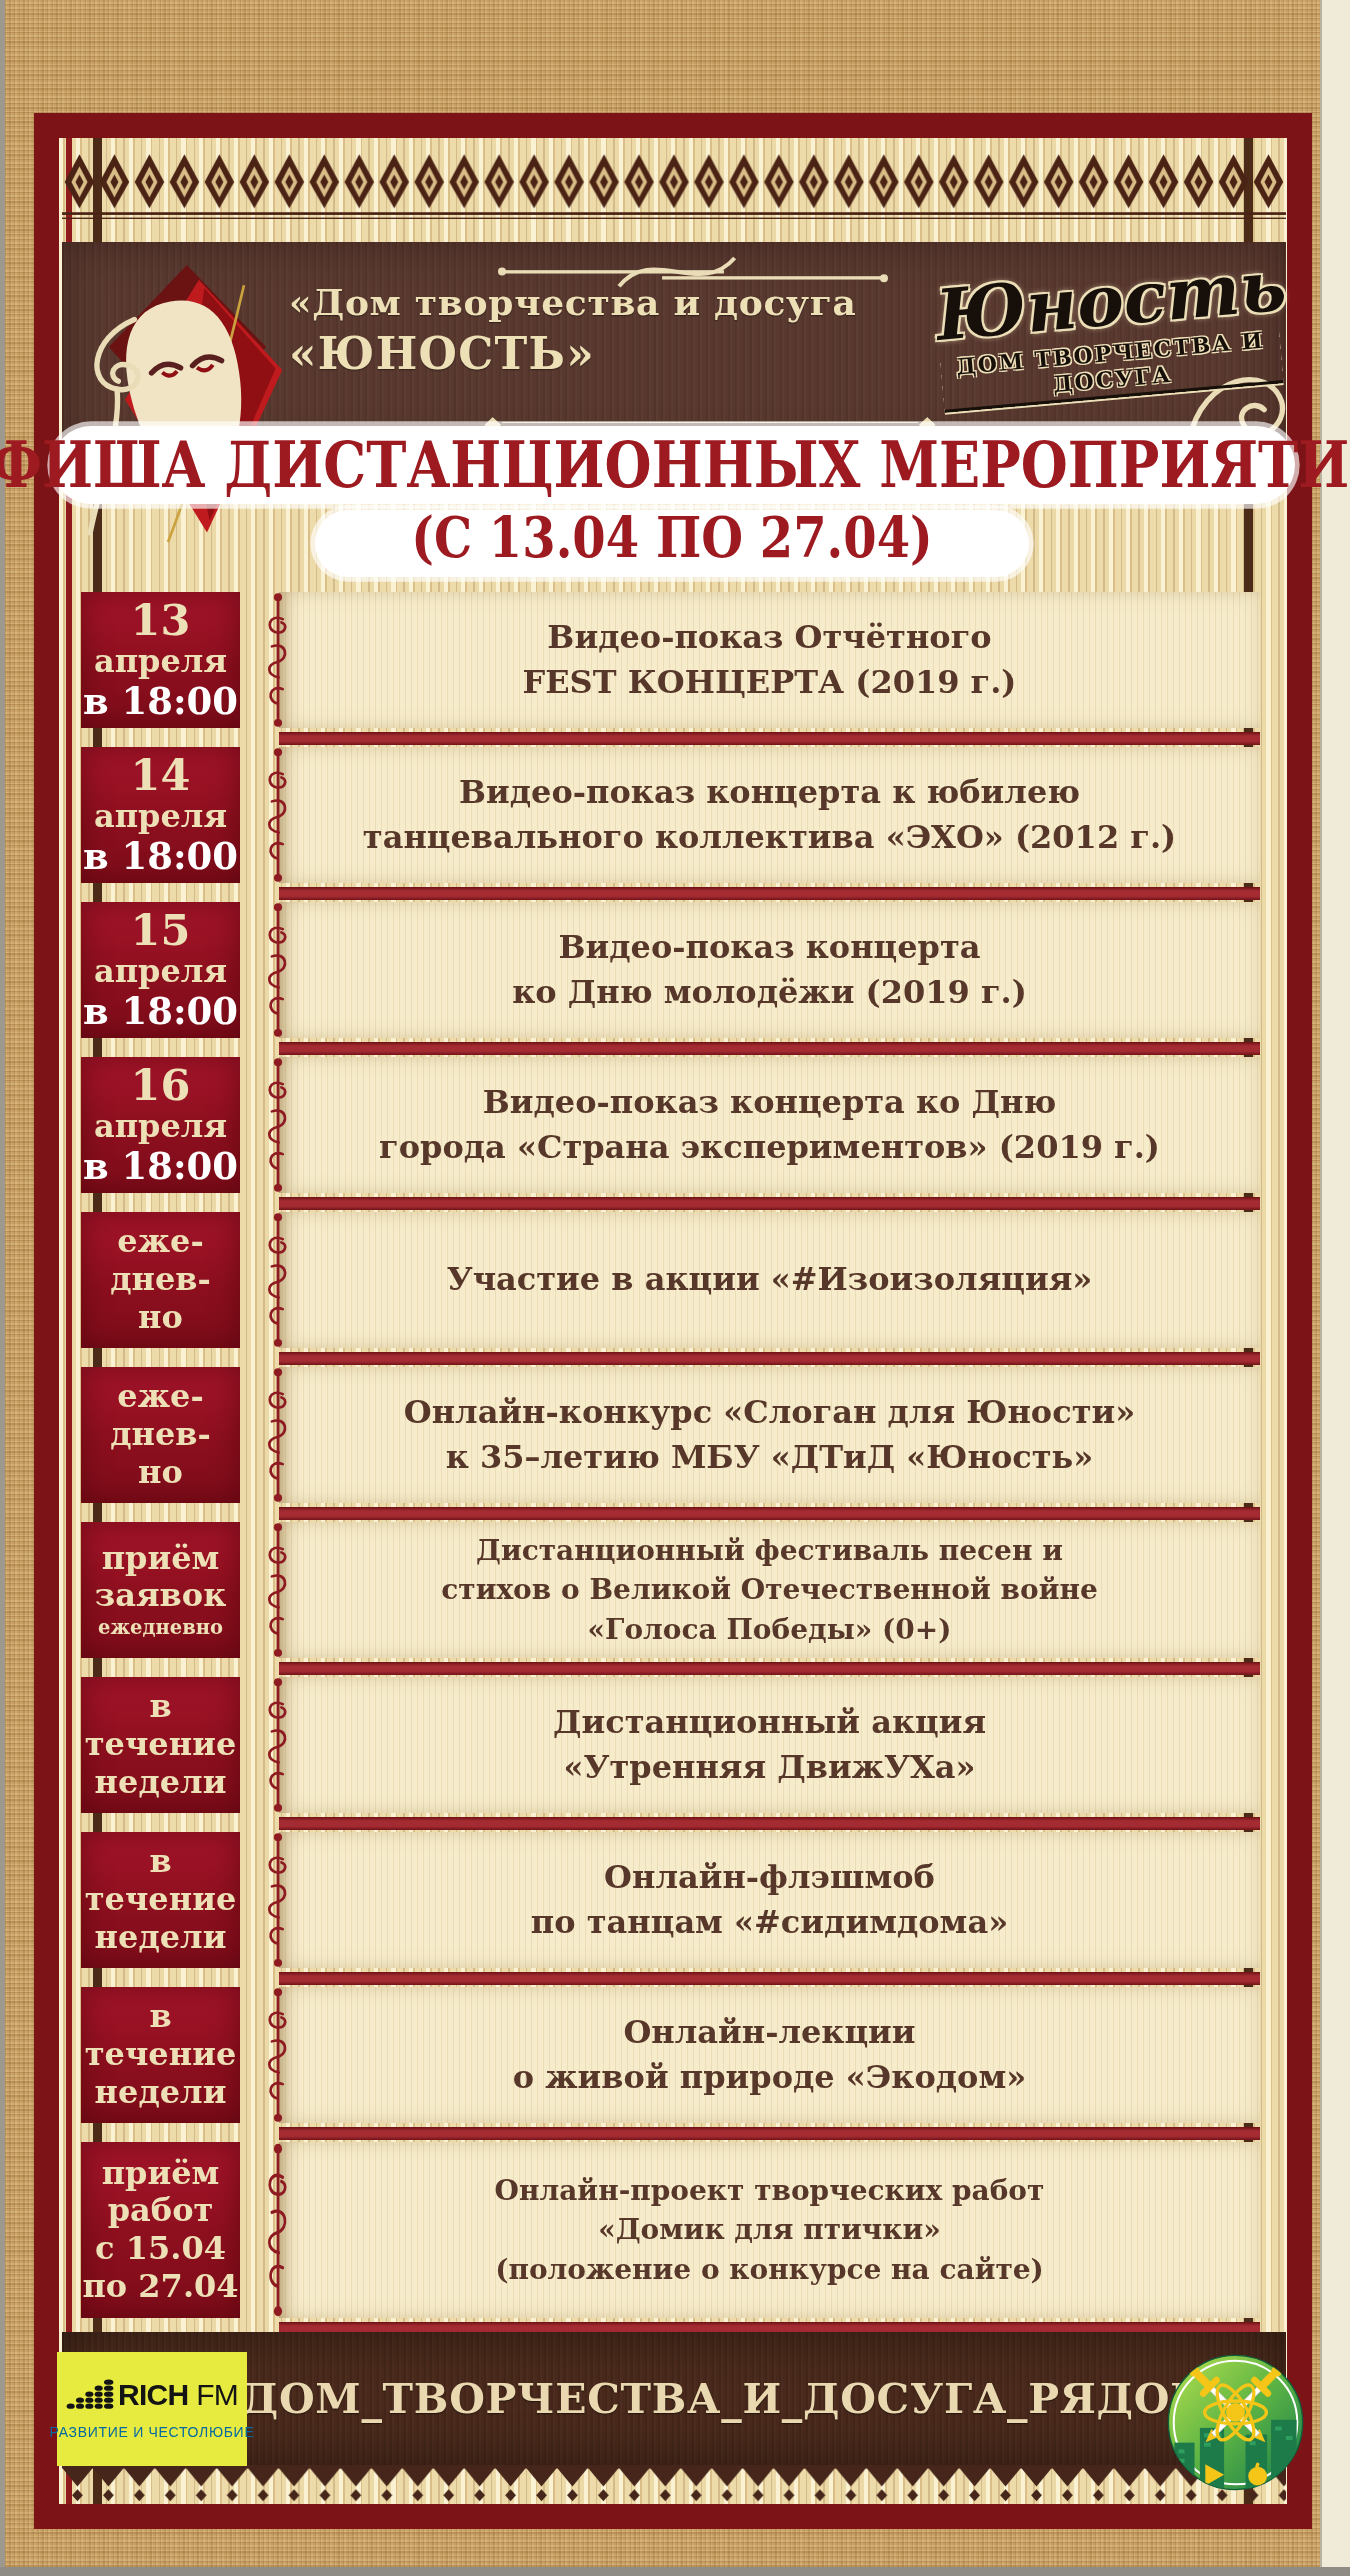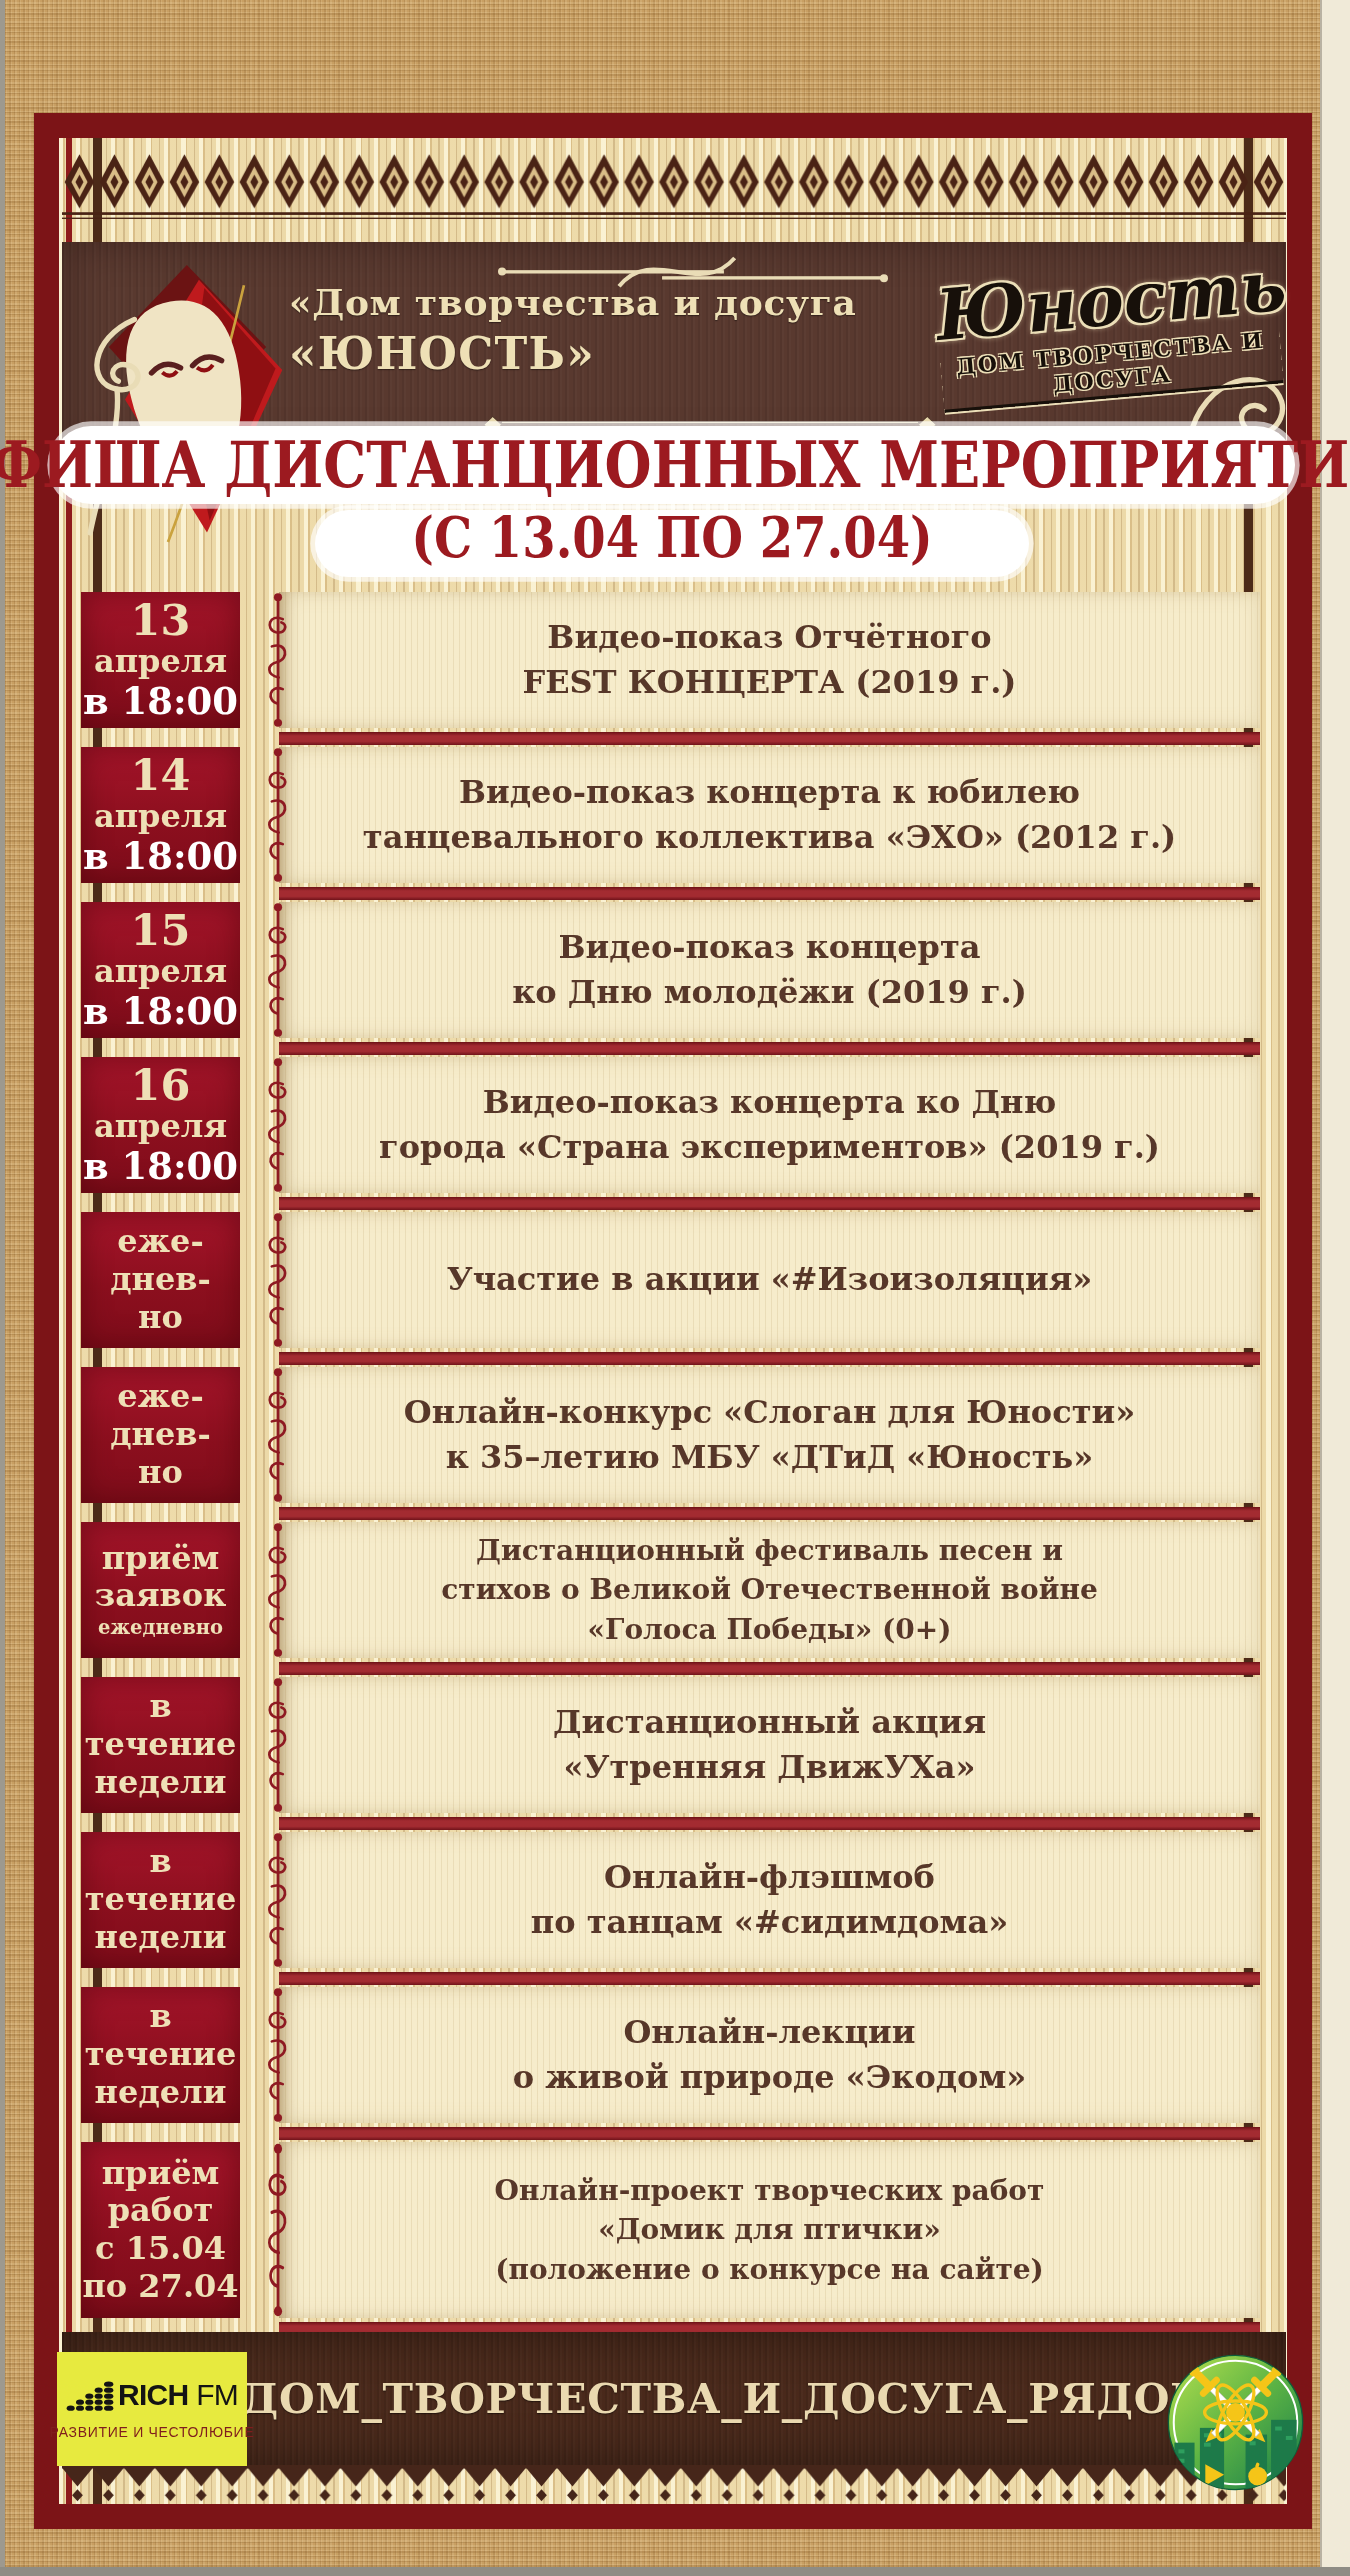--- a/index.html
+++ b/index.html
@@ -85,24 +85,24 @@
   .footer{position:absolute;left:62px;top:2332px;width:1224px;height:133px;background:var(--footer_brown);
     background-image:repeating-linear-gradient(90deg, rgba(0,0,0,.08) 0 2px, rgba(255,255,255,.02) 2px 4px, rgba(0,0,0,0) 4px 6.7px);
     box-shadow:inset 0 0 47px rgba(0,0,0,.4);z-index:2;
     display:flex;align-items:center;justify-content:center}
   .hashtag{font-size:41px;font-weight:bold;color:#ead9b0;letter-spacing:0.7px;padding-left:141px;padding-right:81px;white-space:nowrap;
     text-shadow:0 1.3px 1.3px rgba(0,0,0,.5)}
   .zigzag{position:absolute;left:62px;top:2465px;width:1224px;height:39px;z-index:2}
   .radio{position:absolute;left:57px;top:2352px;width:190px;height:114px;background:var(--logo_yellow);z-index:5;
     display:flex;flex-direction:column;align-items:center;justify-content:center;
     font-family:"Liberation Sans","DejaVu Sans",sans-serif}
-  .radio-top{display:flex;align-items:center;gap:4px}
+  .radio-top{display:flex;align-items:flex-start;gap:4px}
   .radio-name{font-size:30px;font-weight:bold;color:#141414;letter-spacing:-0.7px;white-space:nowrap}
   .radio-name .fm{font-weight:normal}
-  .radio-tag{font-size:14px;color:#7f1d1d;letter-spacing:0.7px;margin-top:12px;white-space:nowrap}
+  .radio-tag{font-size:14px;color:#0369a1;letter-spacing:0.7px;margin-top:12px;white-space:nowrap}
   .emblem{position:absolute;left:1165px;top:2335px;width:141px;height:175px;z-index:6}
 </style>
 </head>
 <body>
 
 <div class="edge-left"></div>
 <div class="edge-right"></div>
 <div class="edge-bottom"></div>
 
 <div class="frame">

